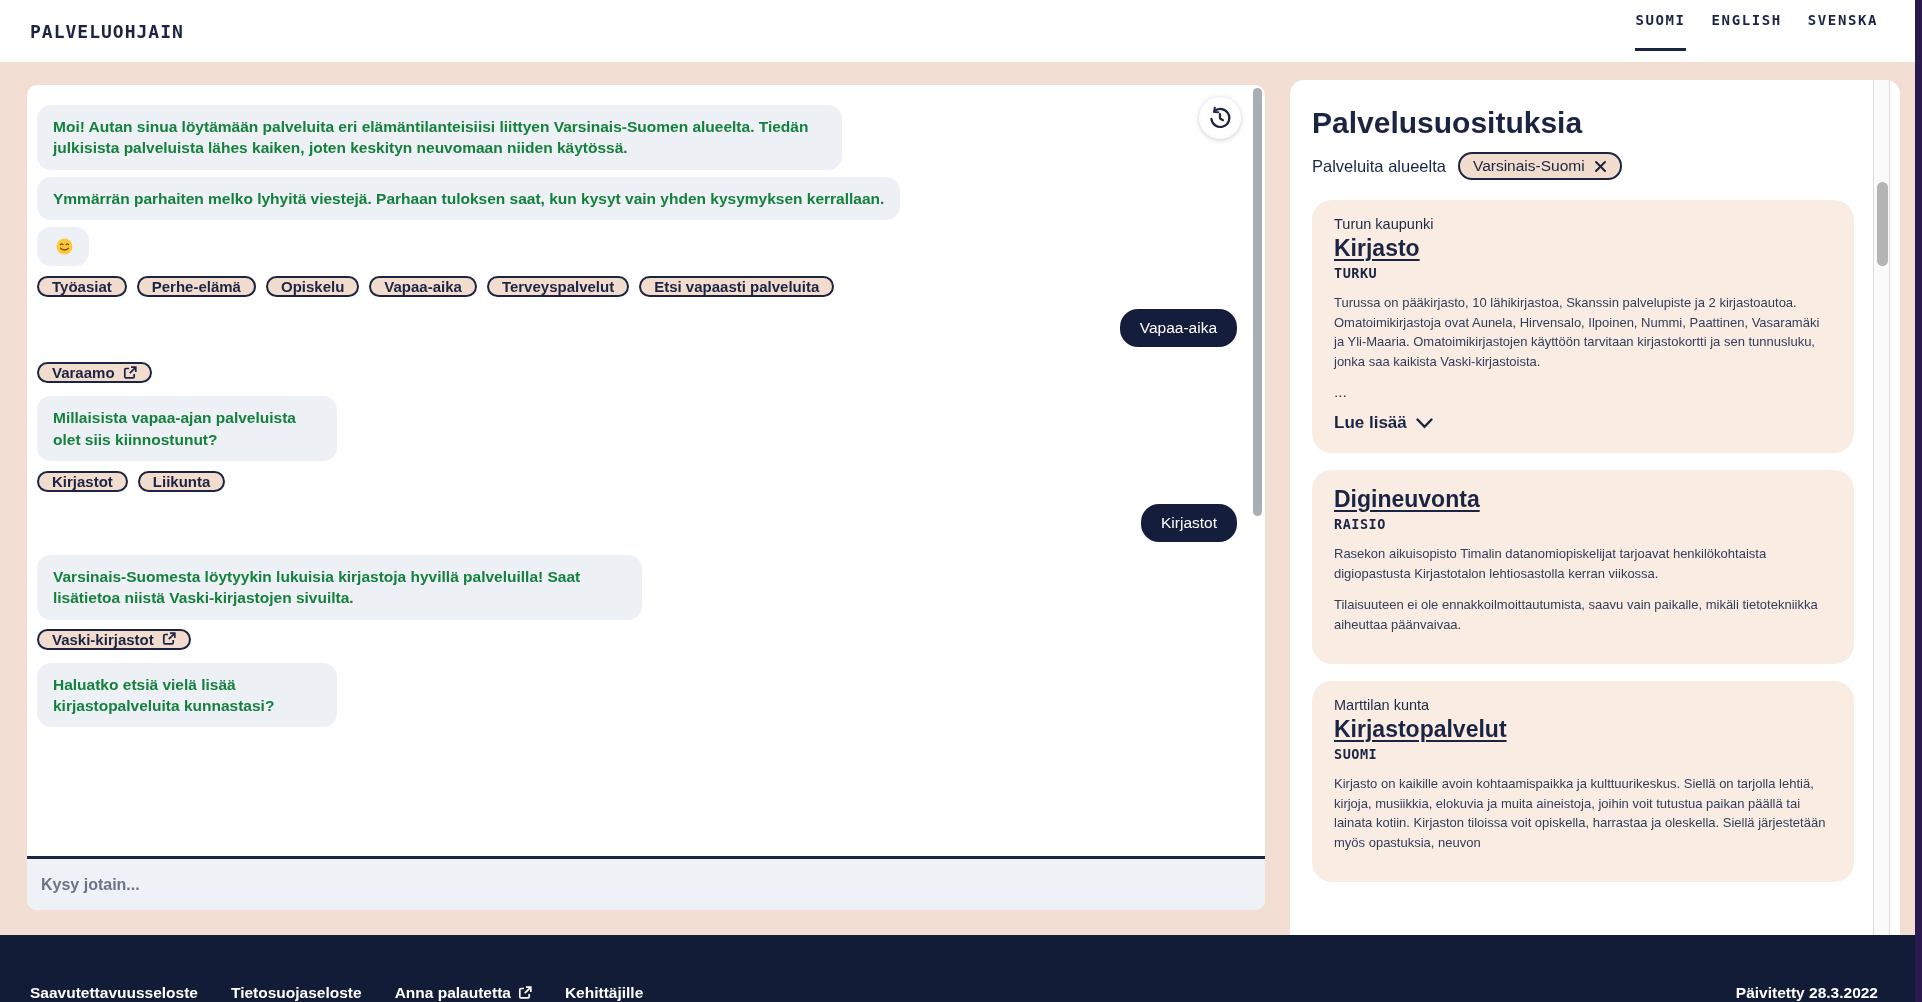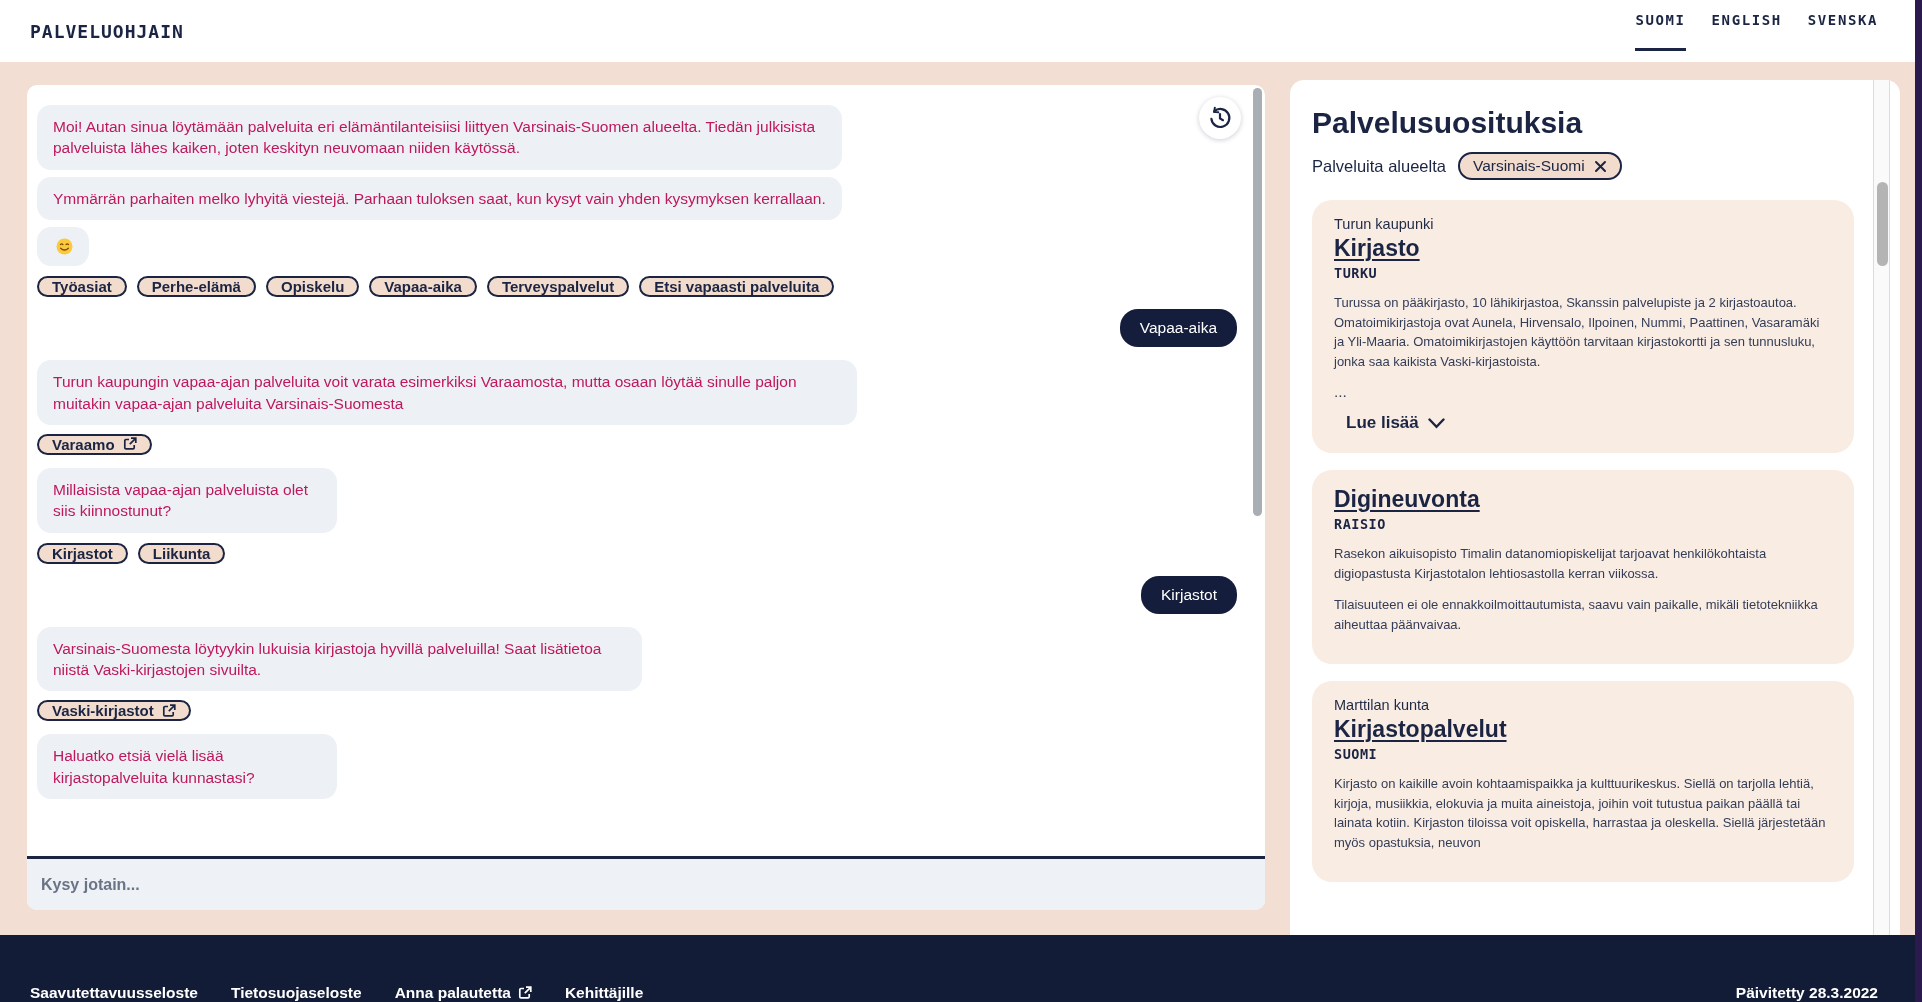--- a/index.html
+++ b/index.html
@@ -28,23 +28,24 @@
     font-family:"DejaVu Sans Mono", monospace;
   }
   .lang-link.active { border-bottom:3px solid #1b2543; }
   
   .chat-panel {
     position:absolute; left:27px; top:85px; width:1238px; height:825px;
     background:#ffffff; border-radius:10px; overflow:hidden;
   }
   .messages { padding:20px 28px 0 10px; }
   .bubble-bot {
-    background:#edf1f6; color:#be185d; width:fit-content;
+    background:#edf1f6; color:#15803d; width:fit-content;
     padding:11px 16px; border-radius:14px; font-size:15.5px; line-height:1.38;
     margin-bottom:7px;
+    font-weight:bold;
   }
   .bubble-user {
     background:#141e3c; color:#ffffff; width:fit-content;
     padding:10px 20px; border-radius:18px; font-size:15.5px;
     margin:12px 0 13px auto;
   }
   .qr-row { display:flex; gap:10px; margin:10px 0 0 0; flex-wrap:wrap; }
   .pill-btn {
     display:inline-flex; align-items:center; gap:8px;
     background:#f2dcce; color:#1b2543; border:2px solid #1b2543;
@@ -104,21 +105,21 @@
   }
   .card-city {
     font-family:"DejaVu Sans Mono", monospace; font-weight:bold;
     font-size:13.5px; letter-spacing:.5px; color:#1b2543; margin-bottom:12px;
   }
   .card-body p { font-size:13px; line-height:1.5; color:#333d58; margin-bottom:12px; }
   .ellipsis-line { font-size:15.5px; color:#333d58; margin-bottom:10px; }
   .read-more {
     display:inline-flex; align-items:center; gap:9px; background:none; border:none;
     font-weight:800; font-size:17px; color:#1b2543; cursor:pointer;
-    font-family:"Liberation Sans", sans-serif; padding:2px 0;margin-left:12px;
+    font-family:"Liberation Sans", sans-serif; padding:2px 0;
   }
   .sidebar-scrollbar {
     position:absolute; top:0; right:10px; bottom:0; width:17px;
     background:#fafafa; border-left:1px solid #dcdcdc; border-right:1px solid #dcdcdc;
   }
   .sidebar-scrollbar .thumb {
     position:absolute; top:102px; left:3px; width:11px; height:84px;
     background:#b4b4b4; border-radius:6px;
   }
   
@@ -170,21 +171,20 @@
       <button class="pill-btn">Työasiat</button>
       <button class="pill-btn">Perhe-elämä</button>
       <button class="pill-btn">Opiskelu</button>
       <button class="pill-btn">Vapaa-aika</button>
       <button class="pill-btn">Terveyspalvelut</button>
       <button class="pill-btn">Etsi vapaasti palveluita</button>
     </div>
 
     <div class="bubble-user">Vapaa-aika</div>
 
-    <div class="bubble-bot" style="max-width:820px">Turun kaupungin vapaa-ajan palveluita voit varata esimerkiksi Varaamosta, mutta osaan löytää sinulle paljon muitakin vapaa-ajan palveluita Varsinais-Suomesta</div>
 
     <button class="pill-btn mt10">
       <span>Varaamo</span>
       <svg width="14" height="14" viewBox="0 0 14 14" fill="none" stroke="#1b2543" stroke-width="1.7">
           <path d="M6 2.5 H3 a1.2 1.2 0 0 0 -1.2 1.2 v7 a1.2 1.2 0 0 0 1.2 1.2 h7 a1.2 1.2 0 0 0 1.2 -1.2 V8"></path>
           <path d="M8 1.2 h4.8 v4.8 M12.4 1.6 L6.8 7.2"></path>
         </svg>
     </button>
 
     <div class="bubble-bot mt13" style="max-width:300px">Millaisista vapaa-ajan palveluista olet siis kiinnostunut?</div>

